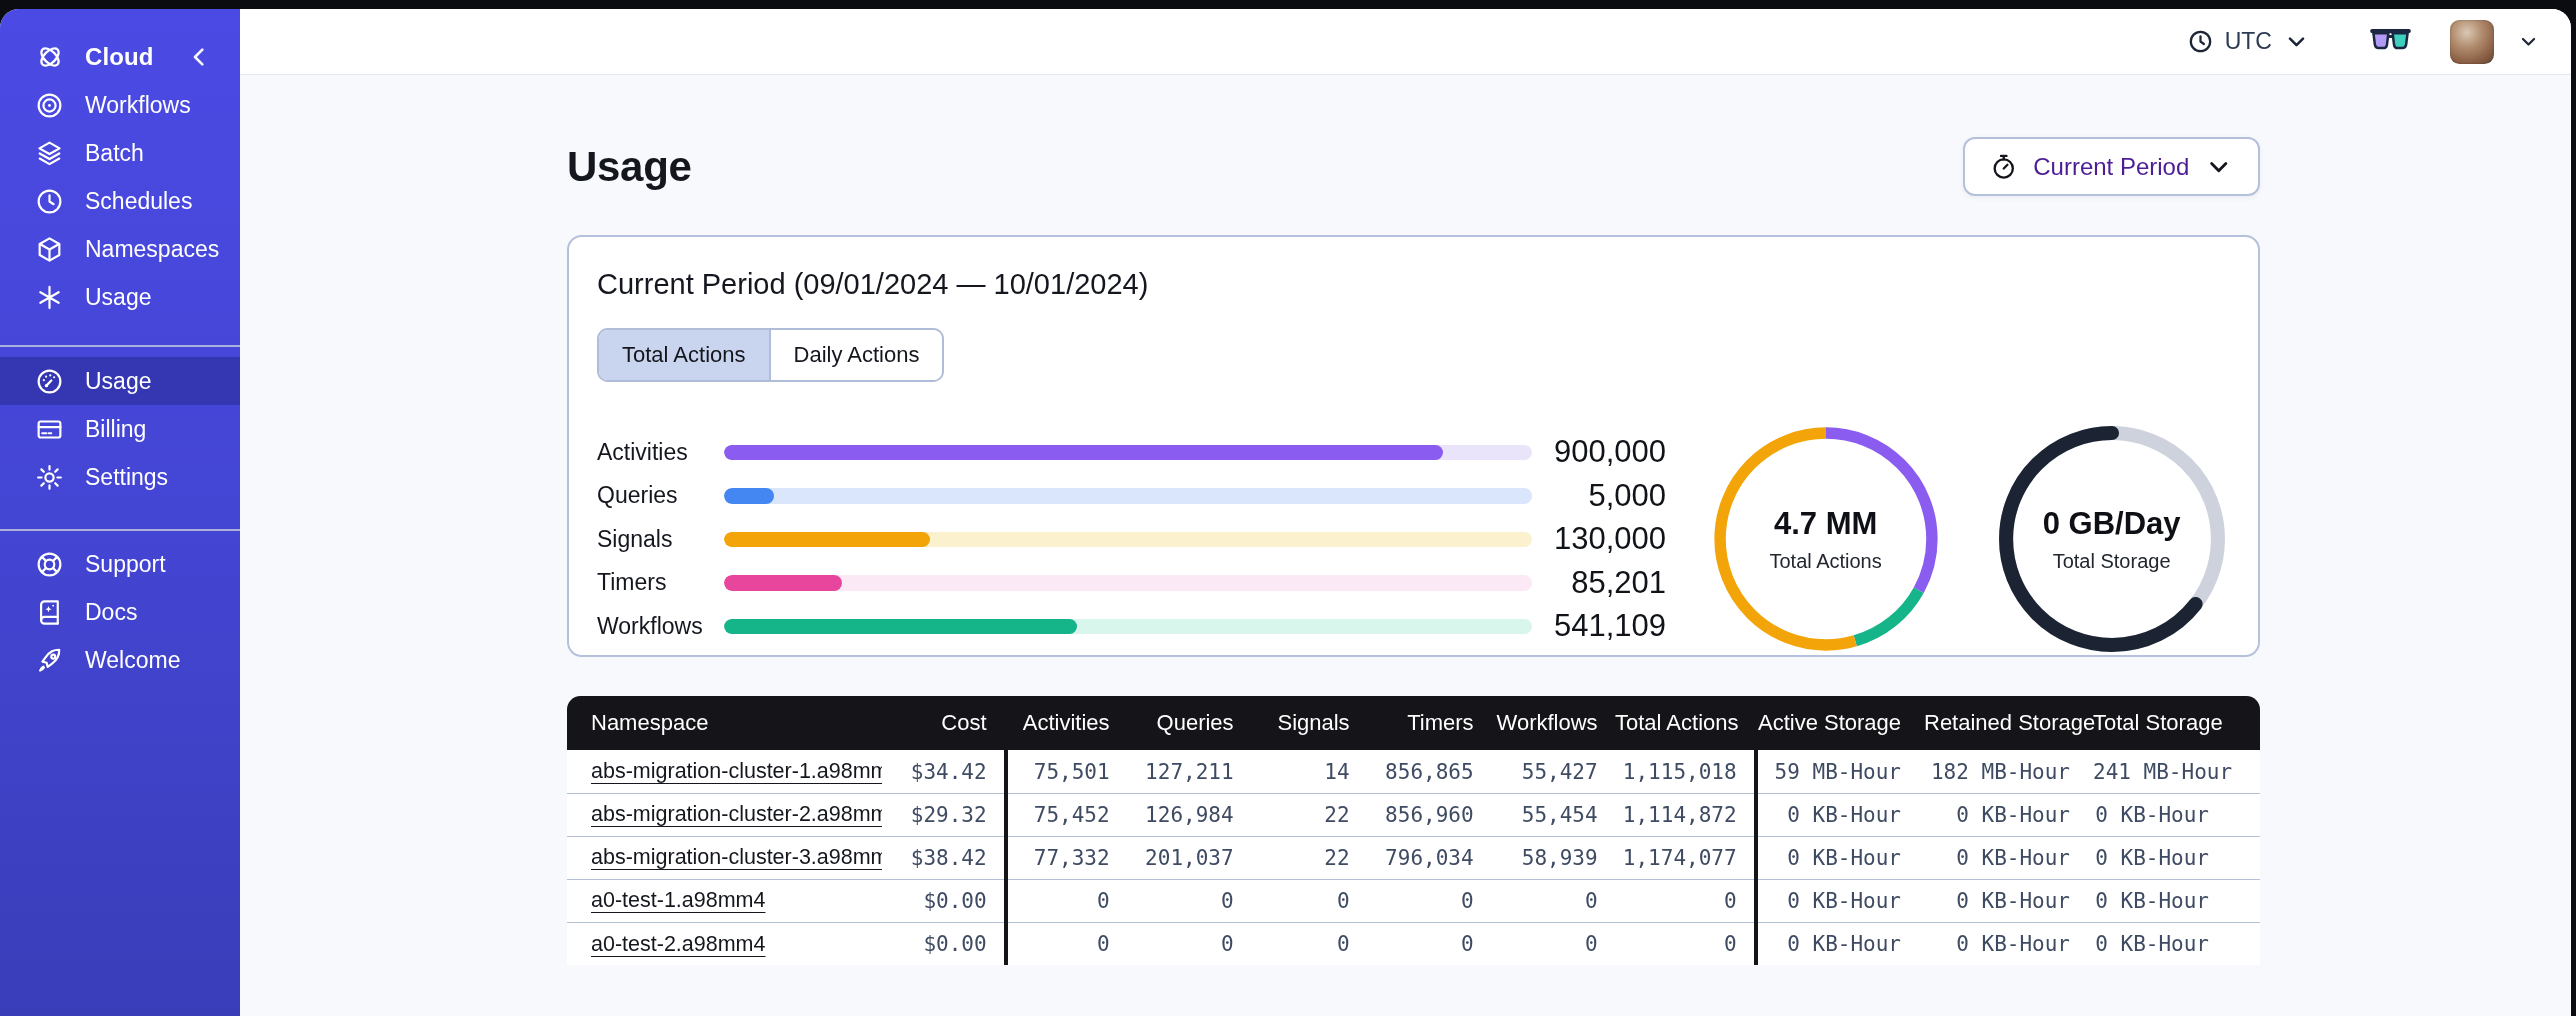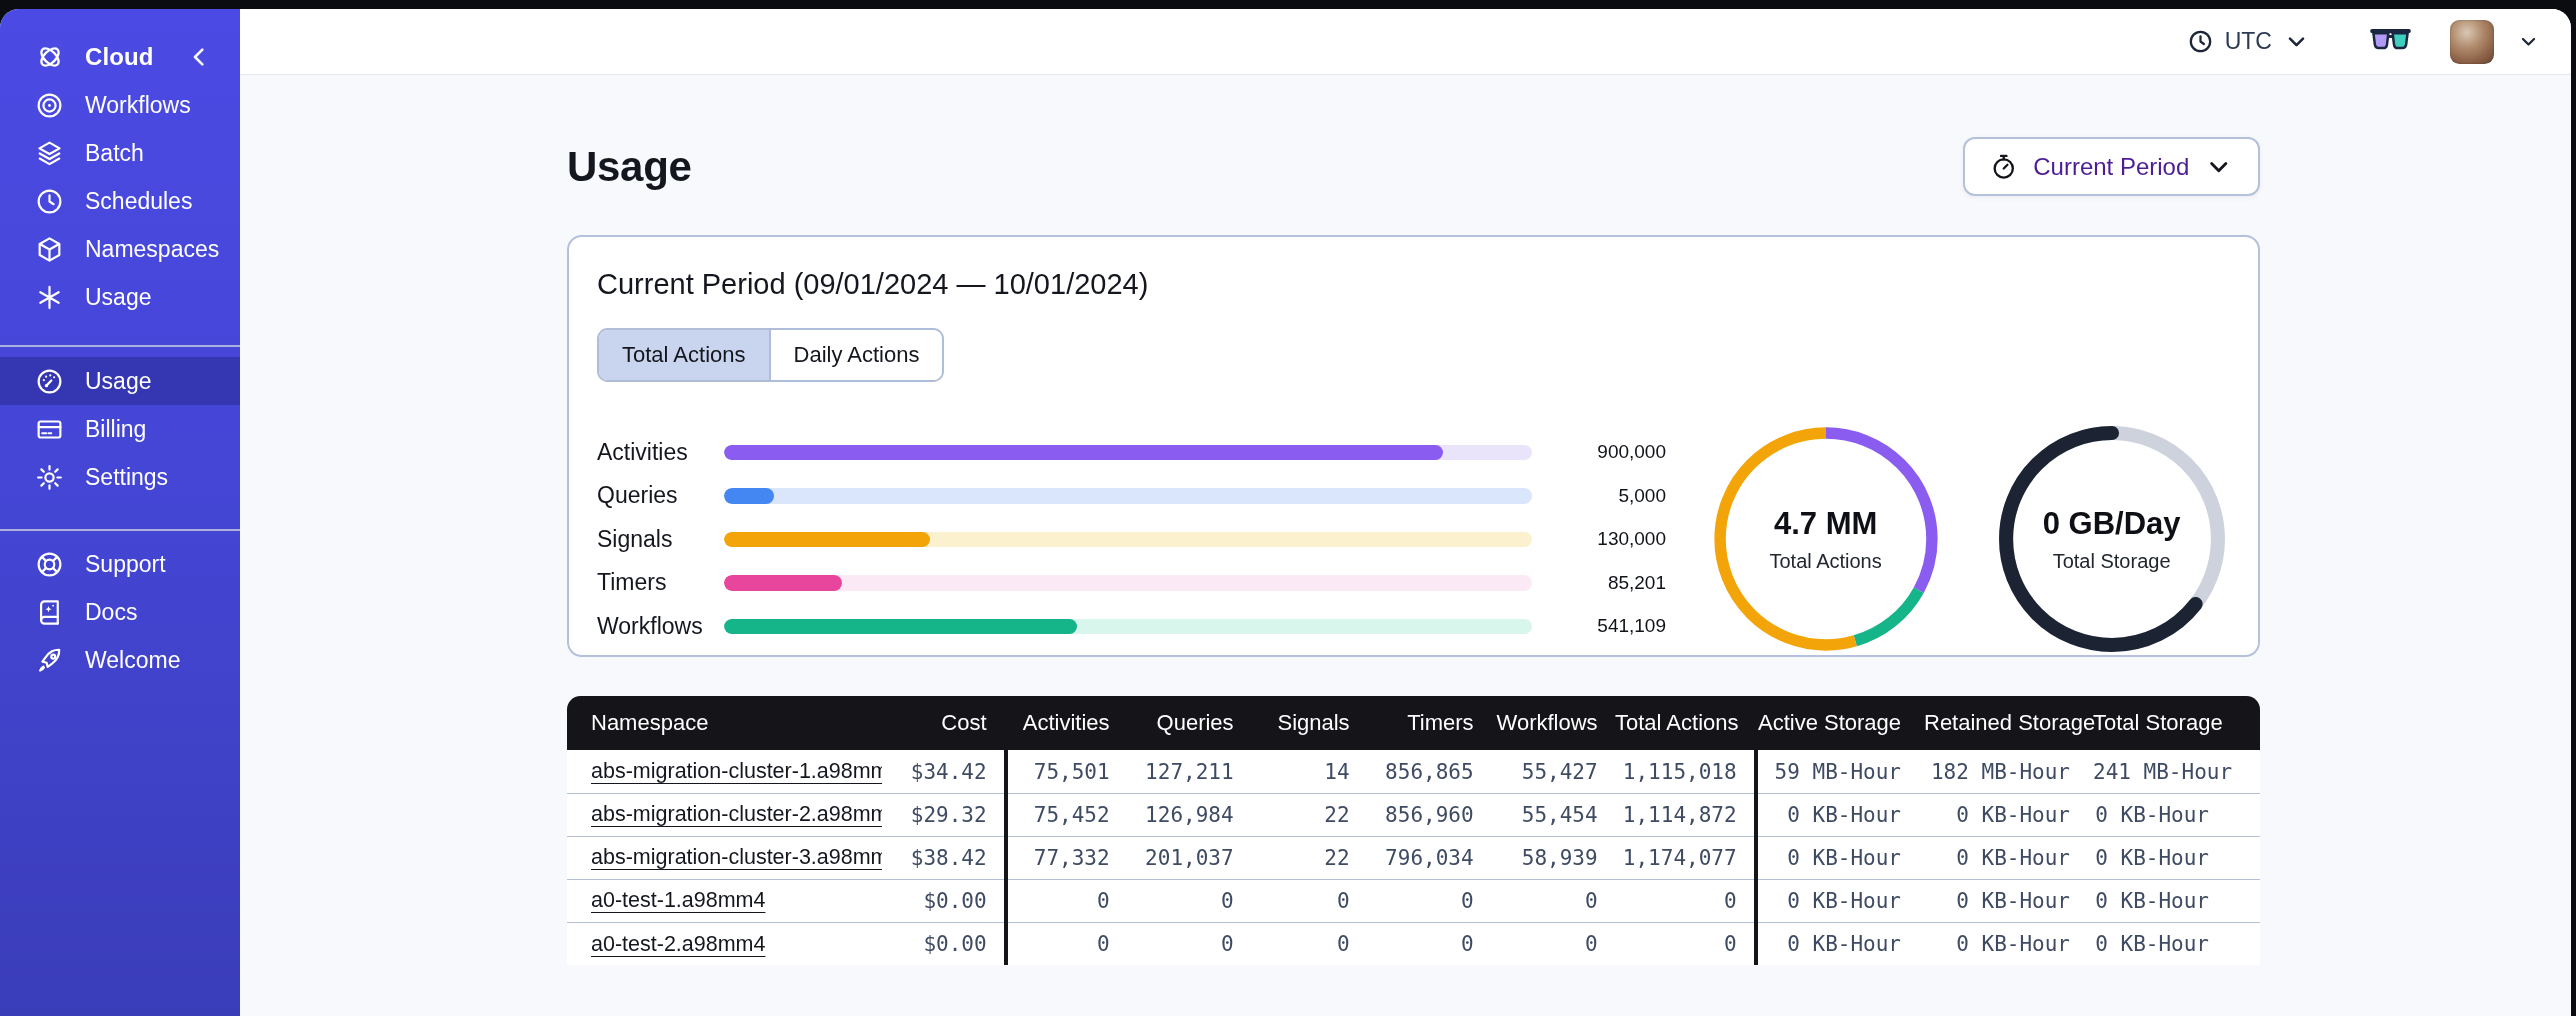--- a/index.html
+++ b/index.html
@@ -67,21 +67,21 @@
   .tab:first-child { border-right:2px solid #b0bdd8; }
 
   .chart-row { display:flex; align-items:center; margin-top:39px; }
   .bars { flex:0 0 auto; width:1069px; }
   .bar-row { display:flex; align-items:center; height:16px; margin-bottom:27.5px; }
   .bar-row:last-child { margin-bottom:0; }
   .bar-label { flex:0 0 127px; font-size:23px; color:#15171f; }
   .bar-track { flex:0 0 808px; height:15.4px; border-radius:8px; position:relative;
                margin-right:20px; overflow:hidden; }
   .bar-fill { position:absolute; left:0; top:0; bottom:0; border-radius:8px; }
-  .bar-value { flex:1; text-align:right; font-size:19px; color:#101318; }
+  .bar-value { flex:1; text-align:right; font-size:31px; color:#101318; }
 
   .donuts { display:flex; gap:50px; margin-left:auto; align-items:center; }
   .donut { position:relative; width:236px; height:236px; }
   .donut svg { position:absolute; inset:0; width:100%; height:100%; }
   .donut-center { position:absolute; inset:0; display:flex; flex-direction:column;
                   align-items:center; justify-content:center; gap:8px; }
   .donut-value { font-size:31px; font-weight:700; color:#0e1015; }
   .donut-label { font-size:20px; color:#22262f; }
 
   

